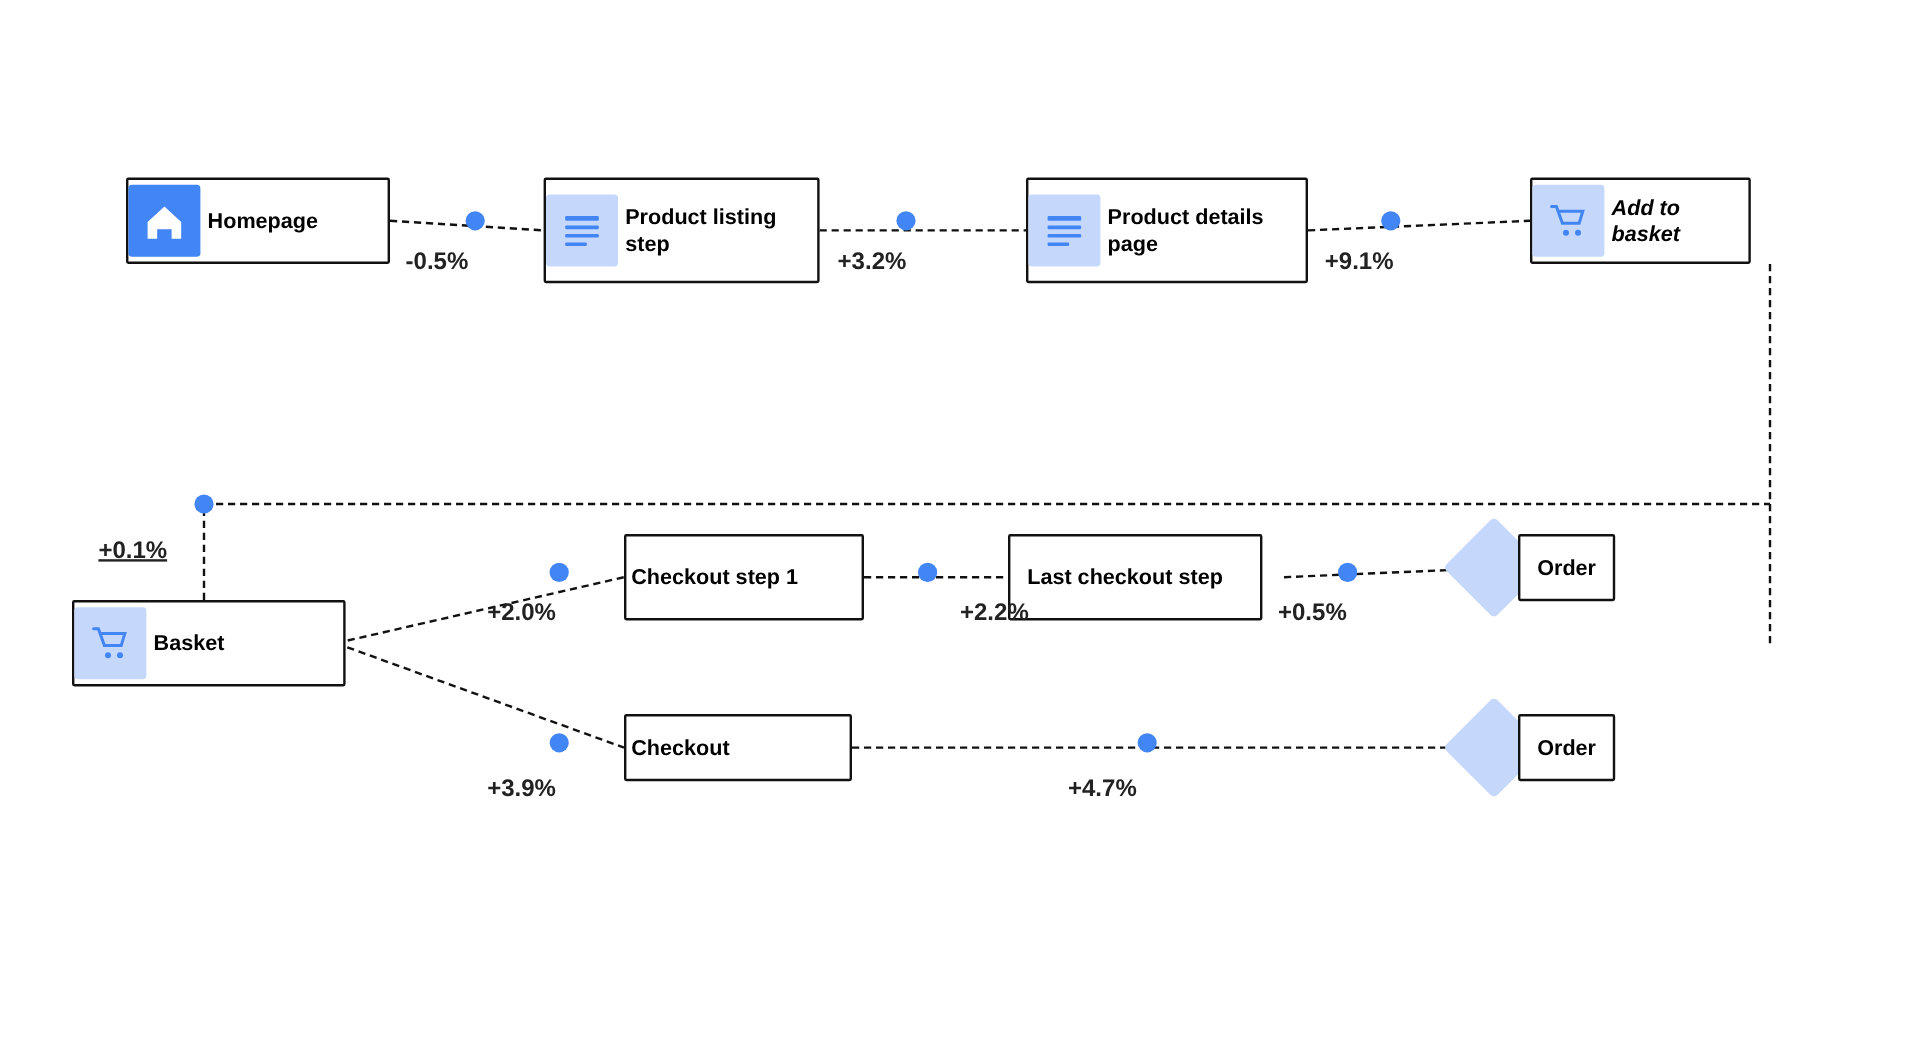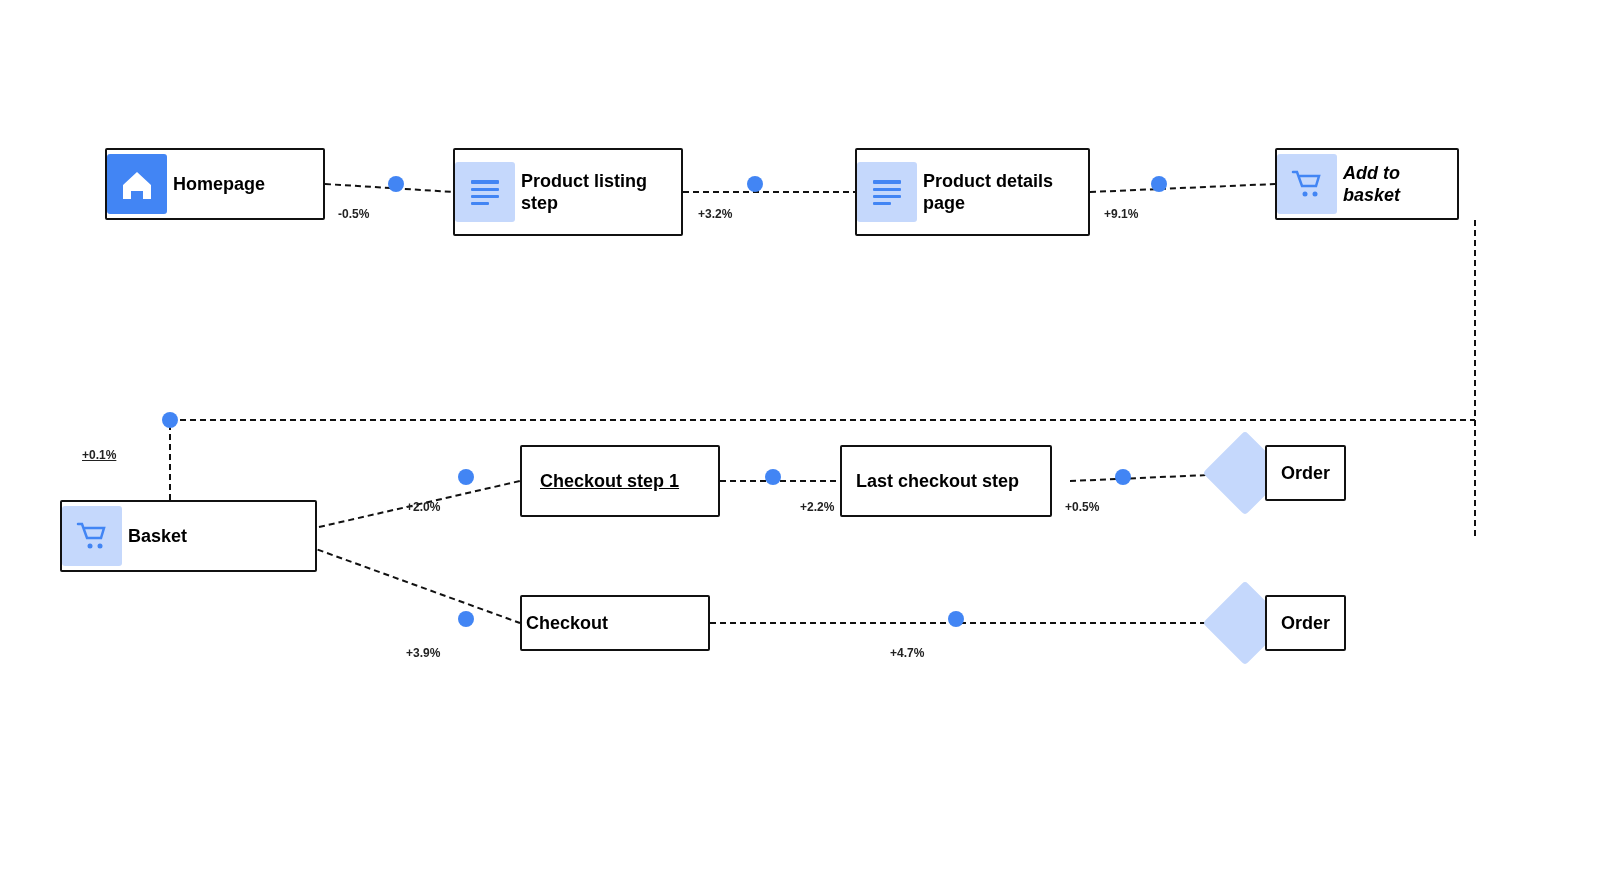--- a/index.html
+++ b/index.html
@@ -68,21 +68,21 @@
       width: 16px;
       height: 16px;
       border-radius: 50%;
       background: #4285f4;
       z-index: 10;
     }
 
     
     .pct-label {
       position: absolute;
-      font-size: 12px;
+      font-size: 20px;
       font-weight: 600;
       color: #222;
     }
 
     
     .lines-svg {
       position: absolute;
       top: 0; left: 0;
       width: 1601px;
       height: 874px;
@@ -97,21 +97,21 @@
       transform: rotate(45deg);
       border-radius: 4px;
     }
 
     
     #node-homepage { left: 105px; top: 148px; width: 220px; height: 72px; }
     #node-product-listing { left: 453px; top: 148px; width: 230px; height: 88px; }
     #node-product-details { left: 855px; top: 148px; width: 235px; height: 88px; }
     #node-add-to-basket { left: 1275px; top: 148px; width: 184px; height: 72px; font-style: italic; }
 
-    #node-basket { left: 60px; top: 500px; width: 257px; height: 72px; }
+    #node-basket { left: 60px; top: 500px; width: 228px; height: 72px; }
 
     #node-checkout-step1 { left: 520px; top: 445px; width: 200px; height: 72px; }
     #node-last-checkout { left: 840px; top: 445px; width: 212px; height: 72px; }
 
     #node-checkout { left: 520px; top: 595px; width: 190px; height: 56px; }
 
   </style>
 </head>
 <body>
 
@@ -190,21 +190,21 @@
       <svg width="36" height="36" viewBox="0 0 36 36" fill="none">
         <path d="M4 6h4l5 14h14l3-10H11" stroke="#4285f4" stroke-width="2.5" fill="none" stroke-linecap="round"></path>
         <circle cx="16" cy="28" r="2.5" fill="#4285f4"></circle>
         <circle cx="26" cy="28" r="2.5" fill="#4285f4"></circle>
       </svg>
     </div>
     <span class="node-label">Basket</span>
   </div>
 
   <div class="node" id="node-checkout-step1">
-    <span class="node-label" style="padding-left:18px;text-decoration:underline;">Checkout step 1</span>
+    <span class="node-label" style="padding-left:4px;">Checkout step 1</span>
   </div>
 
   <div class="node" id="node-last-checkout">
     <span class="node-label" style="padding-left:14px;">Last checkout step</span>
   </div>
 
   <div style="position:absolute; left:1215px; top:433px; width:110px; height:80px; display:flex; align-items:center;">
     <div style="position:relative; width:60px; height:60px; flex-shrink:0;">
       <div class="diamond-shape"></div>
     </div>

